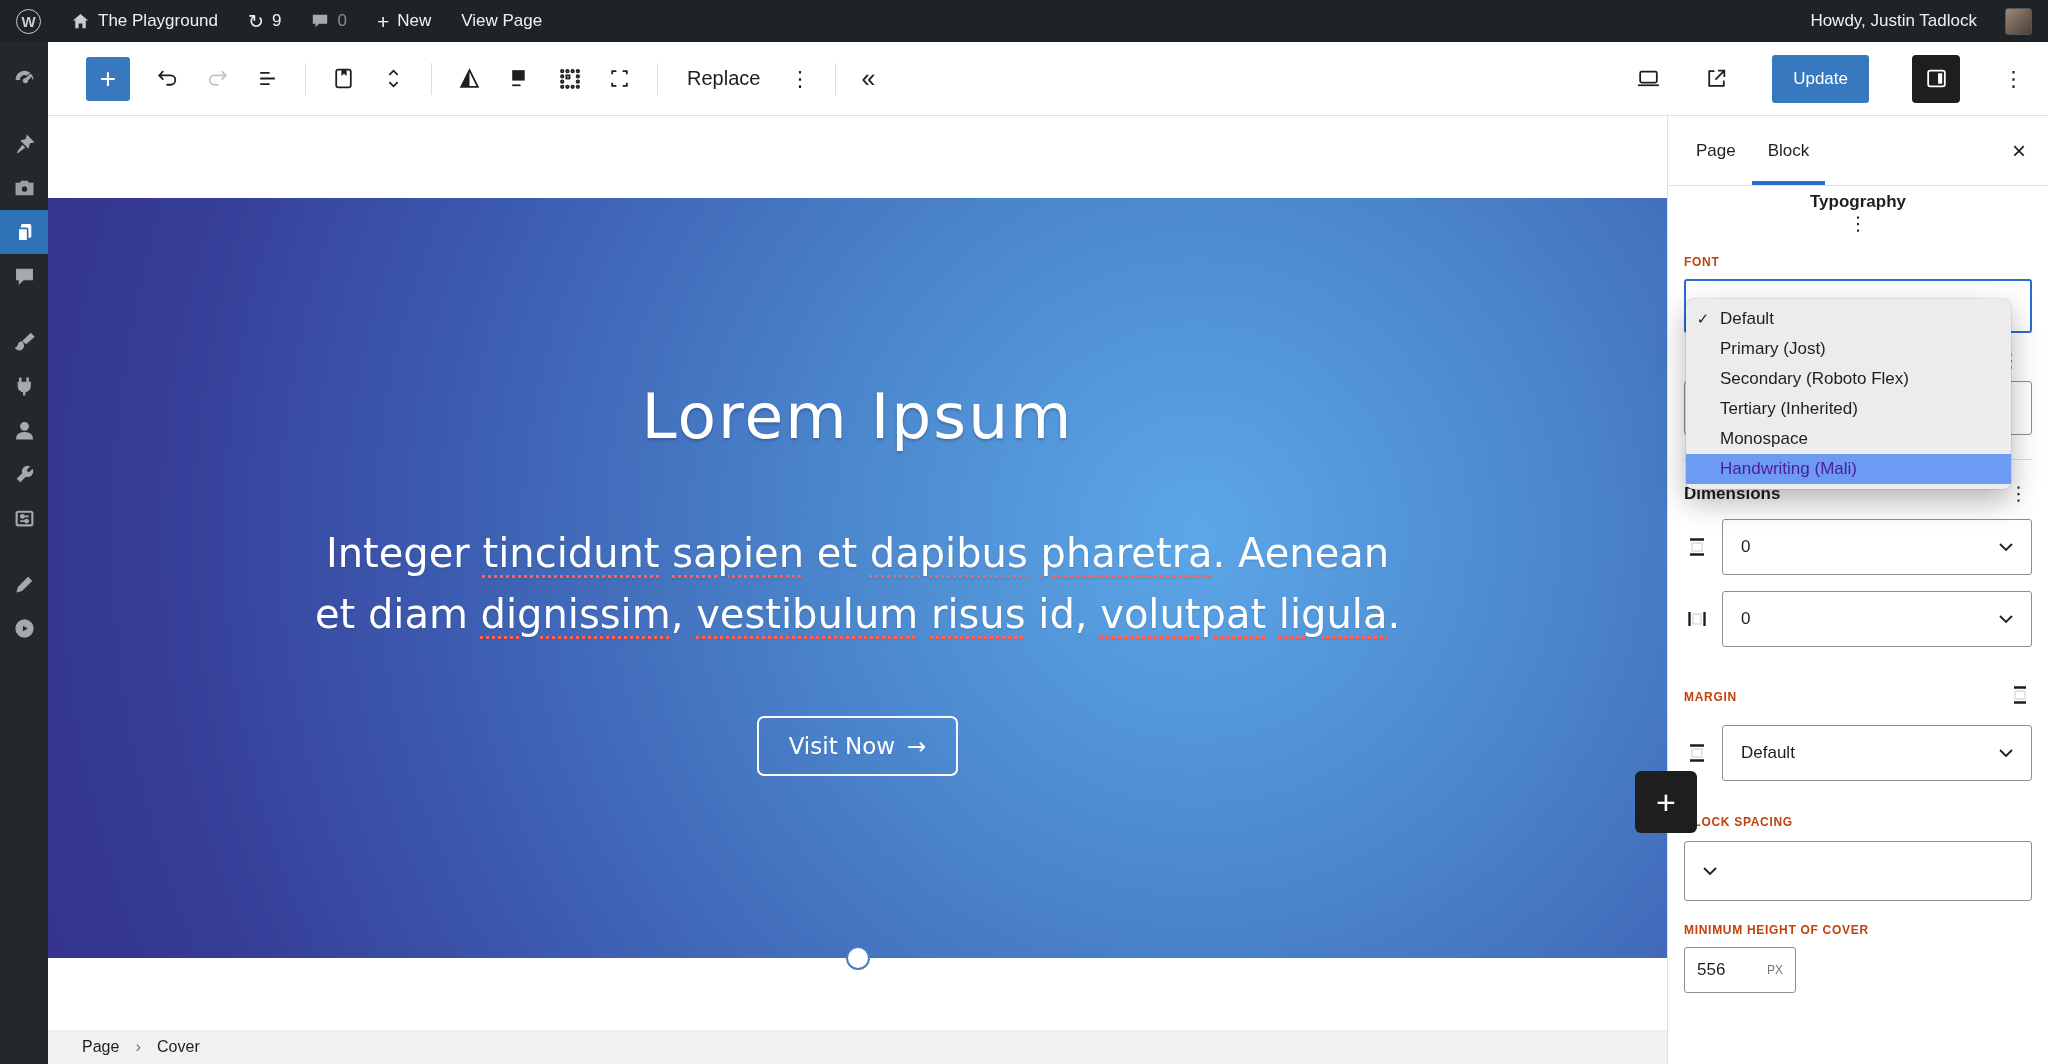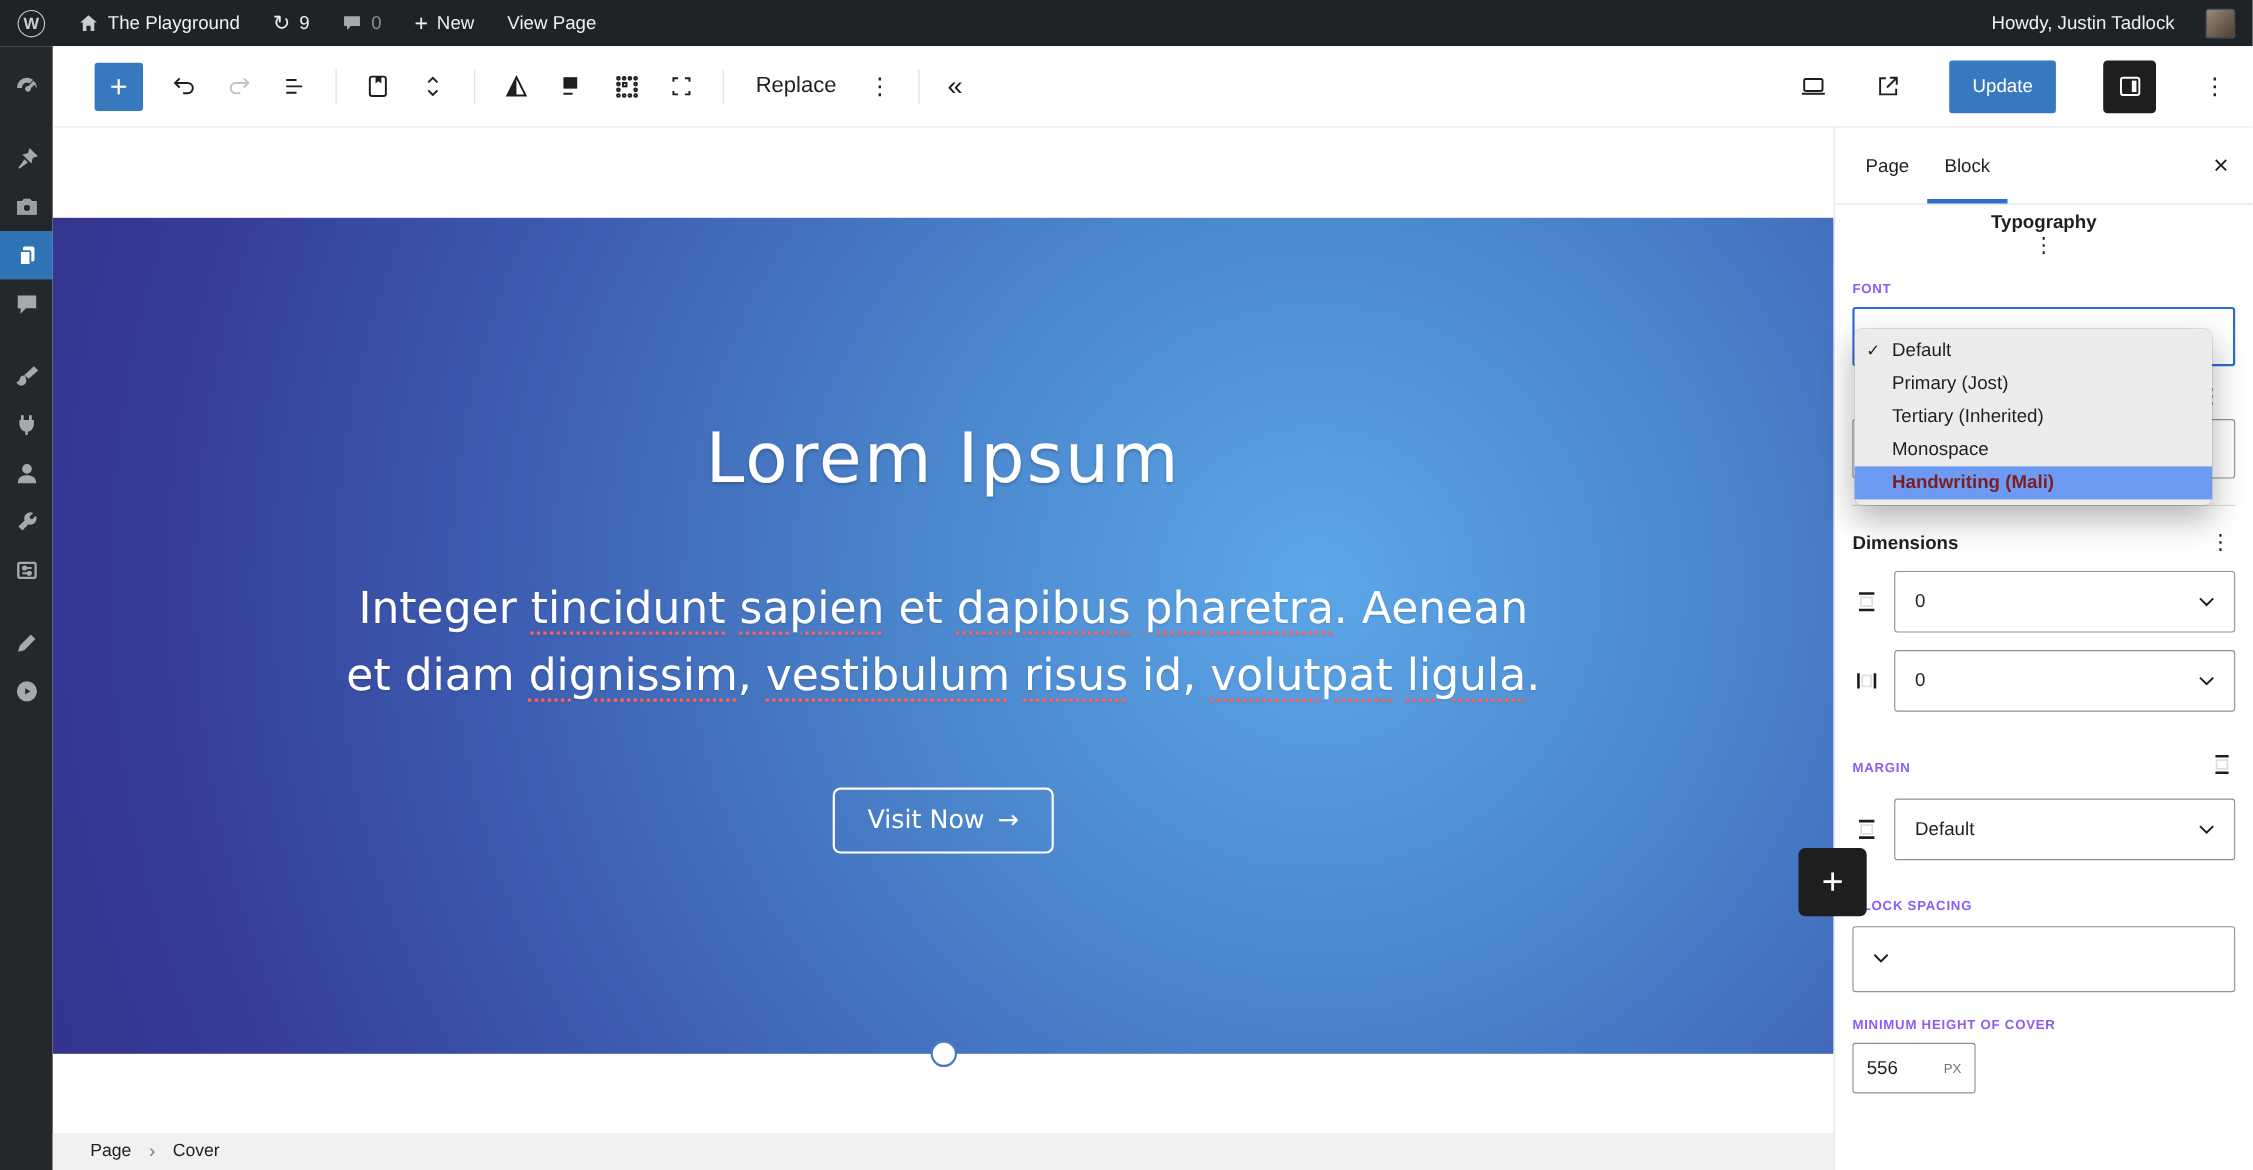--- a/index.html
+++ b/index.html
@@ -95,21 +95,21 @@
   .sb-tabs { height:70px; border-bottom:1px solid #e0e0e0; display:flex; align-items:stretch;
     padding:0 12px; }
   .sb-tab { padding:0 16px; display:flex; align-items:center; font-size:17px; color:#1e1e1e; cursor:pointer; }
   .sb-tab.active { box-shadow:inset 0 -4px 0 var(--tab-underline,#2c6fd0); font-weight:500; }
   .sb-close { margin-left:auto; display:flex; align-items:center; font-size:24px; color:#1e1e1e; cursor:pointer; padding:0 10px; }
   .sb-body { padding:0 16px; flex:1; }
   .panel-heading-row { display:flex; align-items:center; justify-content:space-between; }
   .panel-heading { font-size:17px; font-weight:600; color:#1e1e1e; }
   .sb-kebab { font-size:19px; color:#1e1e1e; cursor:pointer; line-height:1; padding:2px 4px; }
   .typo-head { margin-top:6px;flex-direction:column; }
-  .ctl-label { margin-top:28px; font-size:12px; font-weight:600; letter-spacing:.7px; color:#8b5cf6; }
+  .ctl-label { margin-top:28px; font-size:12px; font-weight:600; letter-spacing:.7px; color:#c2410c; }
   .label-row { display:flex; align-items:center; justify-content:space-between; }
   .font-select { margin-top:10px; height:54px; border:2px solid var(--focus-border,#2b6cd4);
     border-radius:3px; background:#fff; cursor:pointer; }
   .ghost-kebab-row { display:flex; justify-content:flex-end; margin-top:14px; height:26px; align-items:center; padding-right:8px; }
   .ghost-input { margin-top:8px; height:54px; border:1px solid #8c8f94; border-radius:3px; cursor:pointer; }
   .dim-panel { margin-top:24px; border-top:1px solid #ddd; padding-top:22px; }
   .pad-label { margin-top:28px; }
   .ctl-row { display:flex; align-items:center; gap:12px; }
   .row1 { margin-top:14px; } .row2 { margin-top:16px; } .rowm { margin-top:14px; }
   .side-icon { width:26px; display:flex; justify-content:center; }
@@ -125,21 +125,21 @@
   .minheight-input { margin-top:10px; width:112px; height:46px; border:1px solid #8c8f94;
     border-radius:3px; display:flex; align-items:center; padding:0 12px; font-size:17px; color:#1e1e1e; cursor:text; }
   .unit { margin-left:auto; font-size:12px; color:#757575; }
 
   
   .font-dropdown { position:absolute; top:183px; left:18px; width:325px; z-index:40;
     background:#ececec; border-radius:7px; padding:5px 0;
     box-shadow:0 0 0 .5px rgba(0,0,0,.15), 0 12px 30px rgba(0,0,0,.3); }
   .fd-item { height:30px; display:flex; align-items:center; font-size:17px; color:#1e1e1e; cursor:pointer; }
   .fd-check { width:34px; text-align:center; font-size:15px; }
-  .fd-item.highlighted { background:var(--dropdown-highlight,#6d9bf4); color:#7f1d1d; font-weight:700; }
+  .fd-item.highlighted { background:var(--dropdown-highlight,#6d9bf4); color:#4c1d95; font-weight:400; }
 </style>
 </head>
 <body>
 
 <div class="app">
 
   <div class="admin-bar">
     <span class="wp-logo">W</span>
     <span class="ab-item">
       <svg width="19" height="19" viewBox="0 0 20 20">
@@ -471,20 +471,24 @@
             <div class="fd-item">
               <span class="fd-check">✓</span>
               <span>Default</span>
             </div>
             <div class="fd-item">
               <span class="fd-check"></span>
               <span>Primary (Jost)</span>
             </div>
             <div class="fd-item">
               <span class="fd-check"></span>
+              <span>Secondary (Roboto Flex)</span>
+            </div>
+            <div class="fd-item">
+              <span class="fd-check"></span>
               <span>Tertiary (Inherited)</span>
             </div>
             <div class="fd-item">
               <span class="fd-check"></span>
               <span>Monospace</span>
             </div>
             <div class="fd-item highlighted">
               <span class="fd-check"></span>
               <span>Handwriting (Mali)</span>
             </div>

